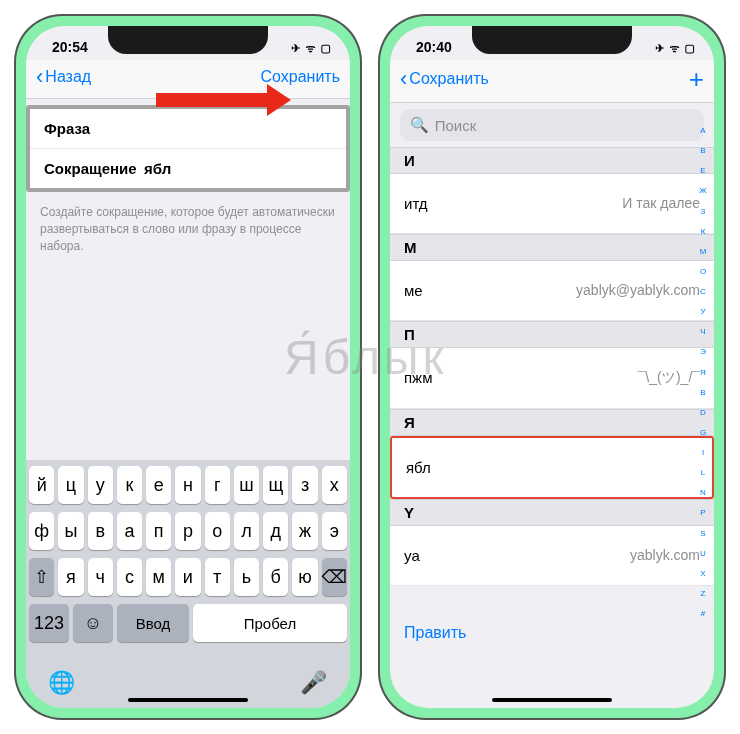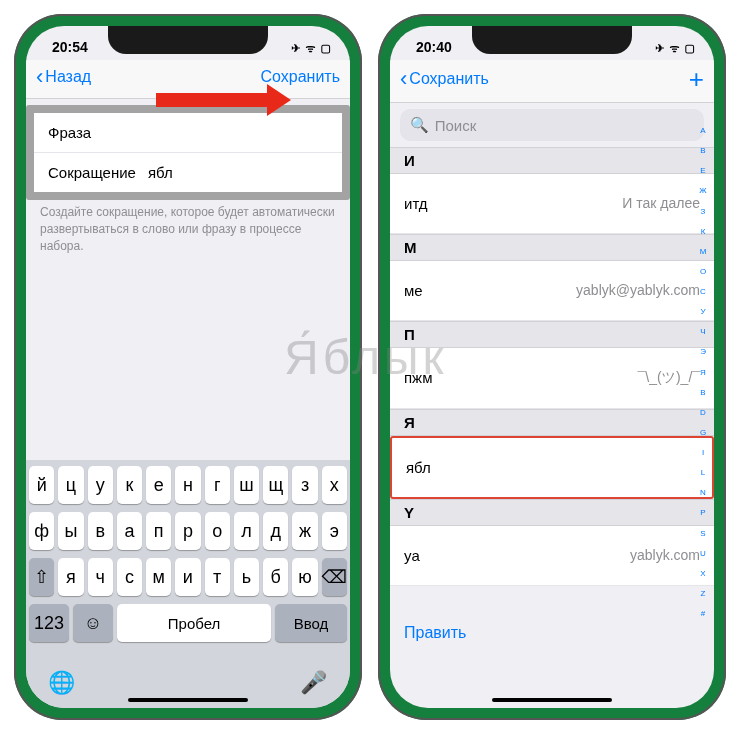--- a/index.html
+++ b/index.html
@@ -1,34 +1,34 @@
 <!DOCTYPE html>
 <html><head>
 <meta charset="utf-8">
 <style>
   * { box-sizing: border-box; margin: 0; padding: 0; font-family: -apple-system, "Helvetica Neue", Arial, sans-serif; }
   body { width: 740px; height: 734px; background: #fff; display: flex; gap: 16px; padding: 14px; position: relative; }
-  .phone { width: 348px; height: 706px; background: #15803d; border-radius: 48px; padding: 12px; position: relative; box-shadow: inset 0 0 0 2px #555; }
+  .phone { width: 348px; height: 706px; background: #86efac; border-radius: 48px; padding: 12px; position: relative; box-shadow: inset 0 0 0 2px #555; }
   .screen { width: 100%; height: 100%; background: #efeff4; border-radius: 38px; overflow: hidden; position: relative; }
   .notch { position: absolute; top: 0; left: 50%; transform: translateX(-50%); width: 160px; height: 28px; background: #1a1a1a; border-radius: 0 0 18px 18px; z-index: 10; }
   .status { display: flex; justify-content: space-between; align-items: center; padding: 8px 18px 0 26px; font-size: 14px; font-weight: 600; height: 34px; }
   .status-icons { font-size: 11px; letter-spacing: 1px; }
   .nav { display: flex; justify-content: space-between; align-items: center; padding: 6px 10px 10px; background: #f8f8f8; border-bottom: 1px solid #d1d1d6; font-size: 16px; }
   .nav-left { color: #007aff; display: flex; align-items: center; }
   .nav-left .chev { font-size: 22px; margin-right: 2px; line-height: 1; }
   .nav-title { font-weight: 600; flex:1; text-align:center; }
   .nav-right { color: #007aff; font-size: 16px; }
   .plus { font-size: 26px; font-weight: 300; line-height: 1; }
   .search { margin: 6px 10px; background: #e4e4ea; border-radius: 10px; padding: 7px 10px; color: #8e8e93; font-size: 15px; display:flex; align-items:center; gap:6px;}
-  .cell-group { border: 8px solid #a3a3a3; border-radius: 3px; margin-top: 6px; }
+  .cell-group { border: 4px solid #a3a3a3; border-radius: 3px; margin-top: 6px; font-weight: bold; }
   .cell { background: #fff; padding: 11px 14px; font-size: 15px; display: flex; border-bottom: 1px solid #e5e5ea; }
   .cell:last-child { border-bottom: none; }
   .cell .label { width: 100px; color: #000; }
   .cell .value { color: #000; }
-  .hint { font-size: 12px; color: #8e8e93; padding: 4px 14px; line-height: 1.4; }
+  .hint { font-size: 12px; color: #8e8e93; padding: 12px 14px; line-height: 1.4; }
   .section-h { background: #e5e5ea; color: #000; padding: 4px 14px; font-size: 15px; font-weight: 600; border-top:1px solid #d1d1d6; border-bottom:1px solid #d1d1d6;}
   .row { background: #fff; padding: 21px 14px; font-size: 15px; display: flex; justify-content: space-between; border-bottom: 1px solid #e5e5ea; }
   .row .v { color: #8e8e93; font-size:14px;}
   .list { position: relative; }
   .hl-row { border: 2px solid #d43; border-radius: 3px; }
   .edit { position:absolute; bottom:66px; left:14px; color:#007aff; font-size:16px;}
   .index { position: absolute; right: 4px; top: 100px; bottom: 90px; width: 14px; display:flex; flex-direction:column; justify-content:space-between; font-size:8px; color:#007aff; text-align:center;}
   .keyboard { position: absolute; bottom: 0; left: 0; right: 0; background: #d2d5db; padding: 6px 3px 58px; }
   .krow { display: flex; justify-content: center; gap: 4px; margin-bottom: 8px; }
   .key { background: #fff; border-radius: 5px; height: 38px; flex:1; display:flex; align-items:center; justify-content:center; font-size:18px; box-shadow: 0 1px 1px rgba(0,0,0,.3); max-width:28px;}
@@ -111,22 +111,22 @@
           <div class="key">и</div>
           <div class="key">т</div>
           <div class="key">ь</div>
           <div class="key">б</div>
           <div class="key">ю</div>
           <div class="key fn">⌫</div>
         </div>
       <div class="krow">
         <div class="key fn">123</div>
         <div class="key fn">☺</div>
+        <div class="key enter">Ввод</div>
         <div class="key space">Пробел</div>
-        <div class="key enter">Ввод</div>
       </div>
       <div class="kbbottom">
         <span>🌐</span>
         <span>🎤</span>
       </div>
       <div class="home-bar"></div>
     </div>
   </div>
 </div>
 

